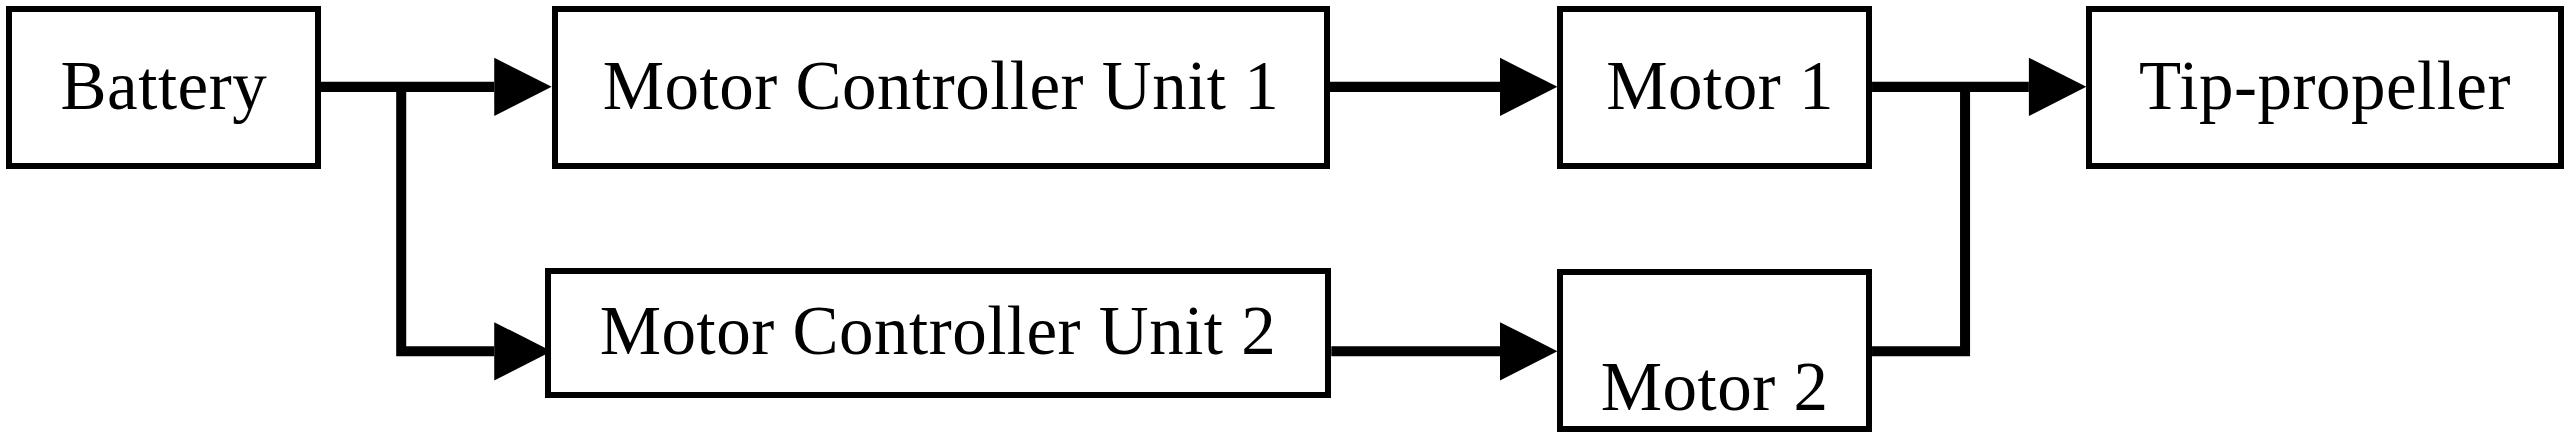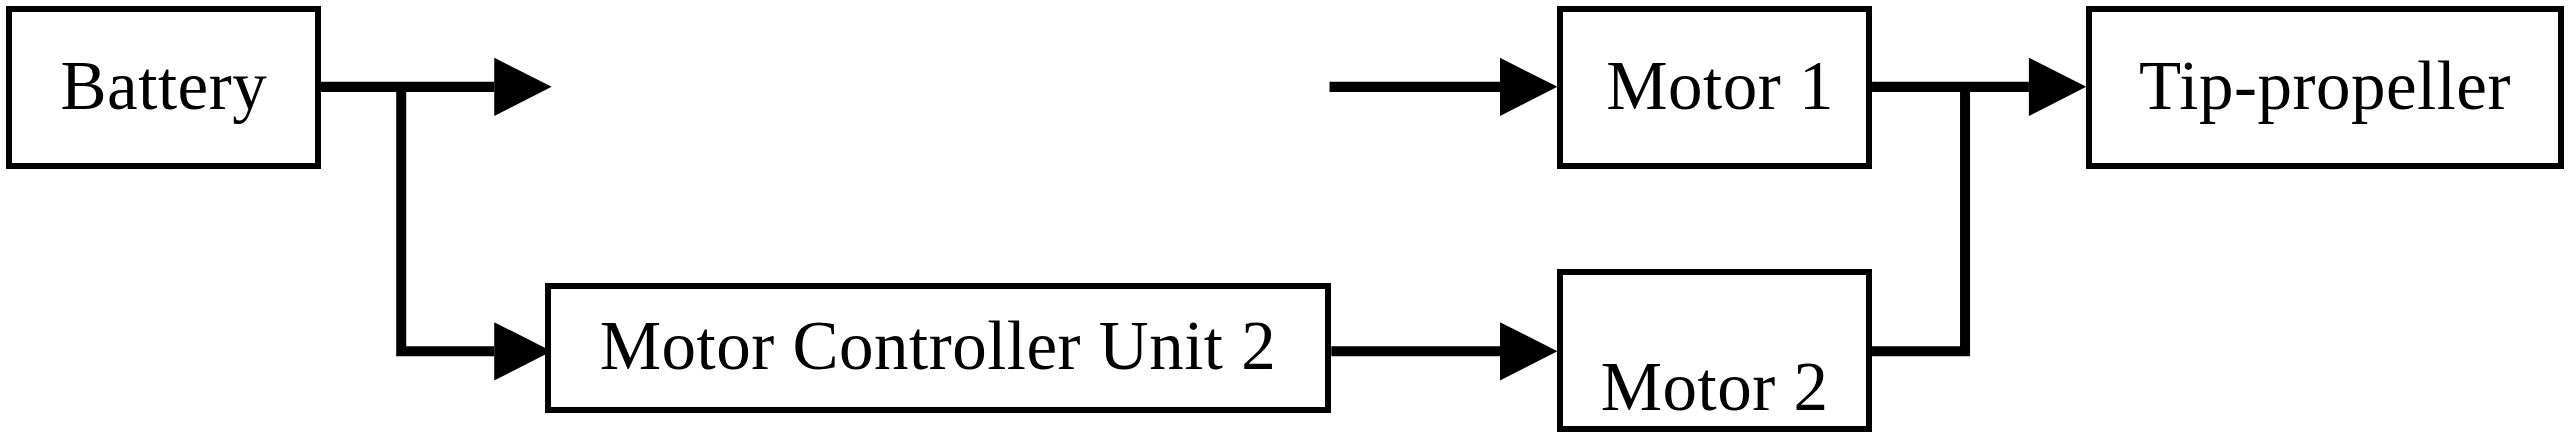--- a/index.html
+++ b/index.html
@@ -72,30 +72,33 @@
     <path d="M 2053 385 L 2155 385 L 2155 95" stroke="#000000" stroke-width="11" fill="none"></path>
 
     <path d="M 2053 95 L 2225 95" stroke="#000000" stroke-width="11" fill="none"></path>
     <polygon points="2225,63 2288,95 2225,127" fill="#000000"></polygon>
   </svg>
 
   <div class="node-box" style="left:6.4px; top:6.4px; width:315px; height:163px;">
     <span class="node-label">Battery</span>
   </div>
 
+  <div class="node-box" style="left:552px; top:6.4px; width:778px; height:163px;">
+    <span class="node-label">Motor Controller Unit 1</span>
+  </div>
 
   <div class="node-box" style="left:1557px; top:6.4px; width:315px; height:163px;padding-left:11px;">
     <span class="node-label">Motor 1</span>
   </div>
 
   <div class="node-box" style="left:2086px; top:6.4px; width:478px; height:163px;">
     <span class="node-label">Tip-propeller</span>
   </div>
 
-  <div class="node-box" style="left:545px; top:283px; width:786px; height:130px;align-items:center;">
+  <div class="node-box" style="left:545px; top:268px; width:786px; height:130px;align-items:center;">
     <span class="node-label">Motor Controller Unit 2</span>
   </div>
 
   <div class="node-box" style="left:1557px; top:269px; width:315px; height:163px;align-items:flex-end;">
     <span class="node-label">Motor 2</span>
   </div>
 
 </div>
 
 

